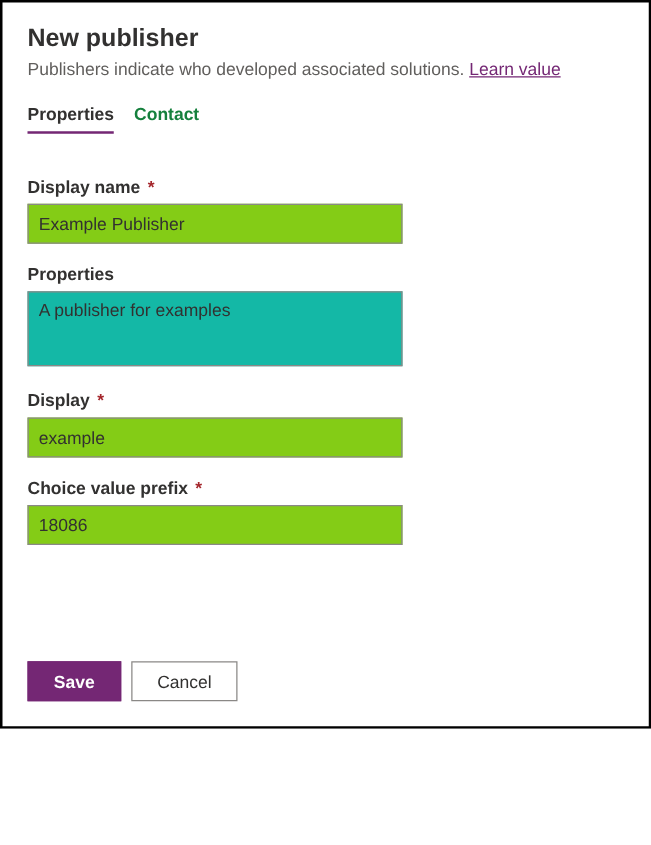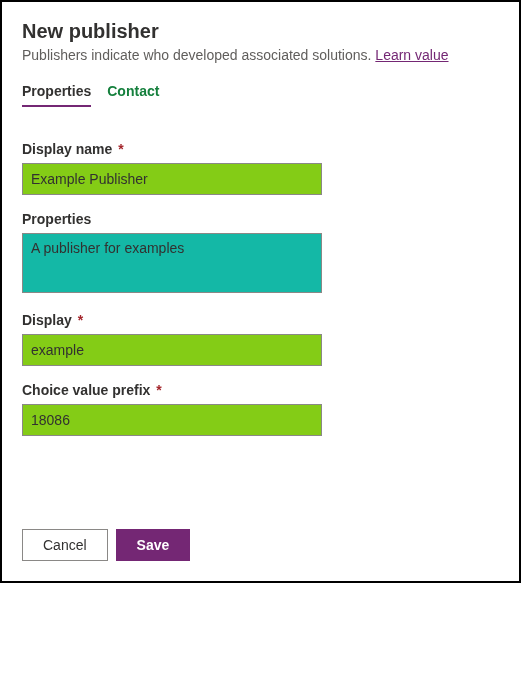--- a/index.html
+++ b/index.html
@@ -158,17 +158,17 @@
   <div class="field">
     <label class="field-label">
       <span>Choice value prefix</span>
       <span class="required">*</span>
     </label>
     <input type="text" class="text-input" value="18086" style="">
   </div>
 
 
   <div class="footer">
+    <button class="btn btn-primary">Save</button>
     <button class="btn">Cancel</button>
-    <button class="btn btn-primary">Save</button>
   </div>
 
 </div>
 
 </body></html>

